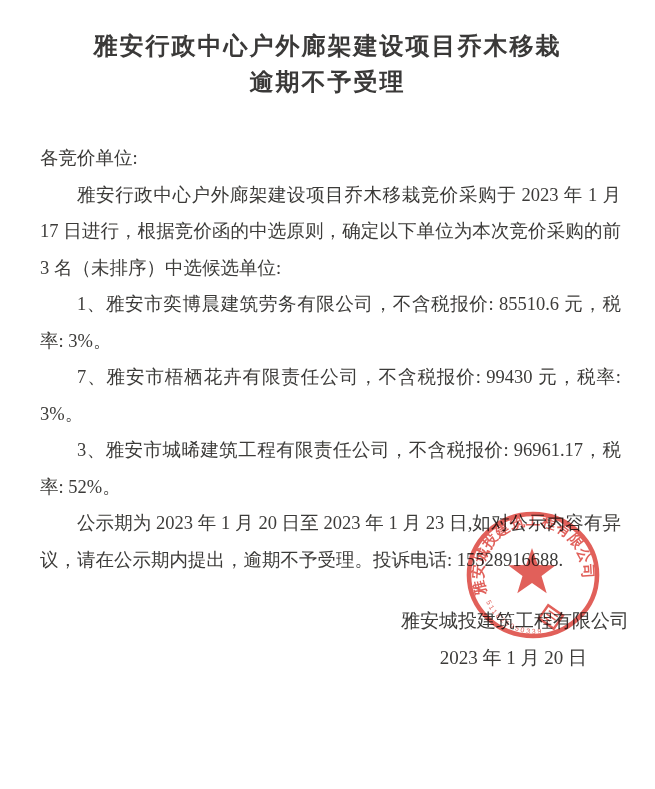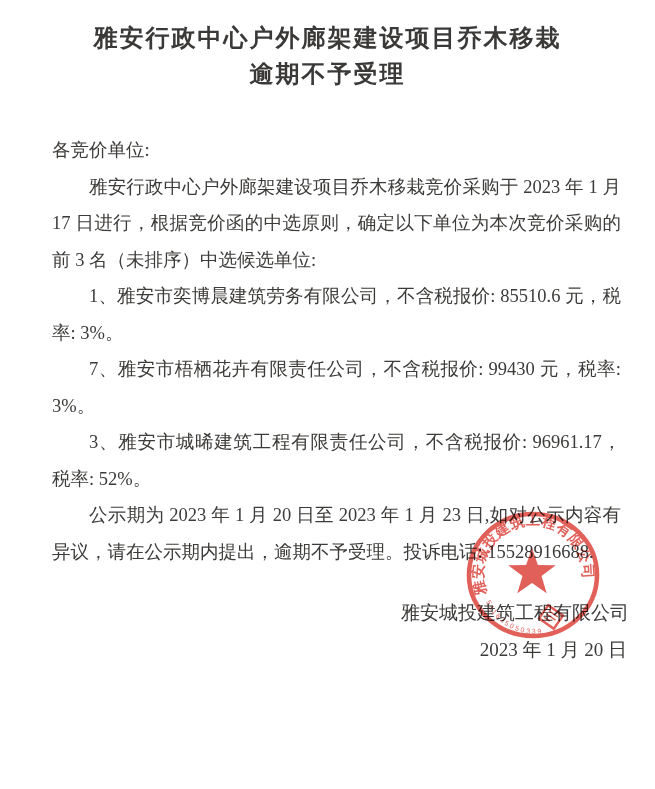--- a/index.html
+++ b/index.html
@@ -9,48 +9,48 @@
     position: relative;
     width: 655px;
     height: 789px;
     background: #ffffff;
     overflow: hidden;
     font-family: "Liberation Serif", "DejaVu Serif", serif;
     color: #3c3b39;
   }
 
   .doc-title {
-    padding-top: 20px;
+    padding-top: 28px;
     text-align: center;
     font-family: Liberation Sans, sans-serif;
     font-weight: bold;
     font-size: 24px;
     line-height: 36px;
     letter-spacing: 2px;
     color: #3a3938;
   }
 
   .content {
-    margin: 40px 34px 0 52px;
+    margin: 40px 34px 0 40px;
     font-size: 18.5px;
     line-height: 36.5px;
     text-align: justify;
   }
   .content p { margin: 0; }
   .indent { text-indent: 2em; }
 
   .signature {
     margin-top: 24px;
     text-align: right;
     font-size: 19px;
     line-height: 37px;
     color: #3c3b39;
   }
   .sig-company { padding-right: 26px; }
-  .sig-date { padding-right: 28px; }
+  .sig-date { padding-right: 68px; }
 
   .seal {
     position: absolute;
     left: 462px;
     top: 509px;
     width: 142px;
     height: 136px;
     opacity: 0.86;
     mix-blend-mode: multiply;
     pointer-events: none;

